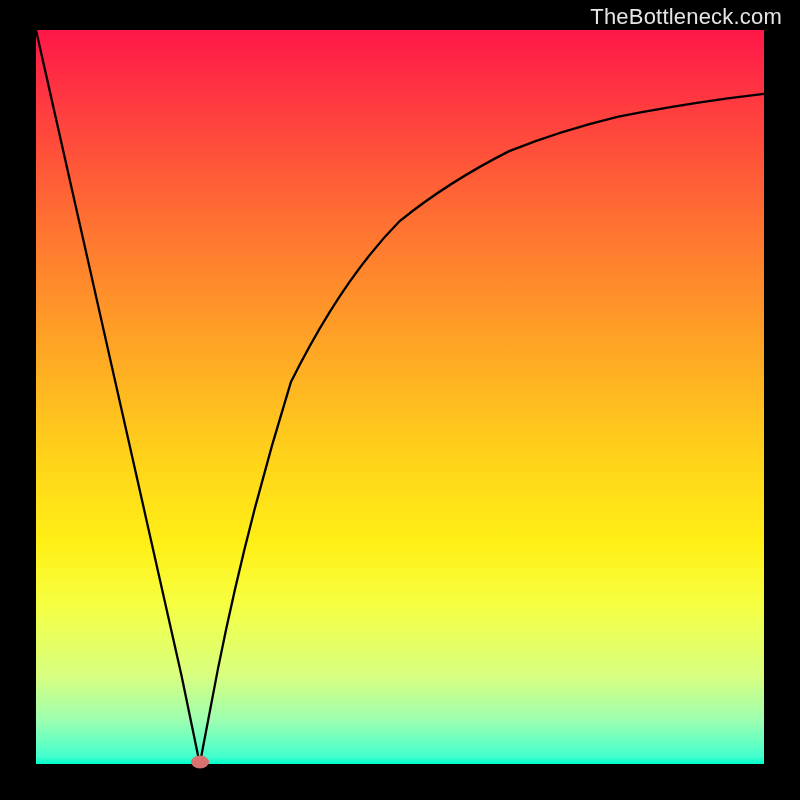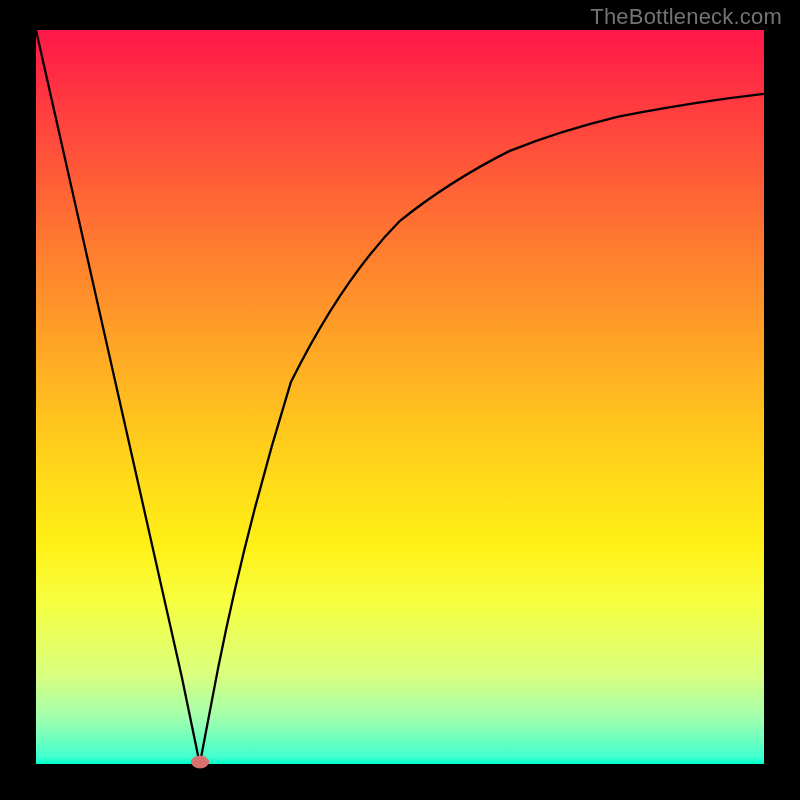--- a/index.html
+++ b/index.html
@@ -14,21 +14,21 @@
   .frame {
     position: relative;
     width: 800px;
     height: 800px;
     background: #000;
   }
   .watermark {
     position: absolute;
     top: 4px;
     right: 18px;
-    color: #737373;
+    color: #e5e5e5;
     font-size: 22px;
     font-weight: 500;
     letter-spacing: 0.2px;
     z-index: 10;
     user-select: none;
   }
   .plot-area {
     position: absolute;
     left: 36px;
     top: 30px;

